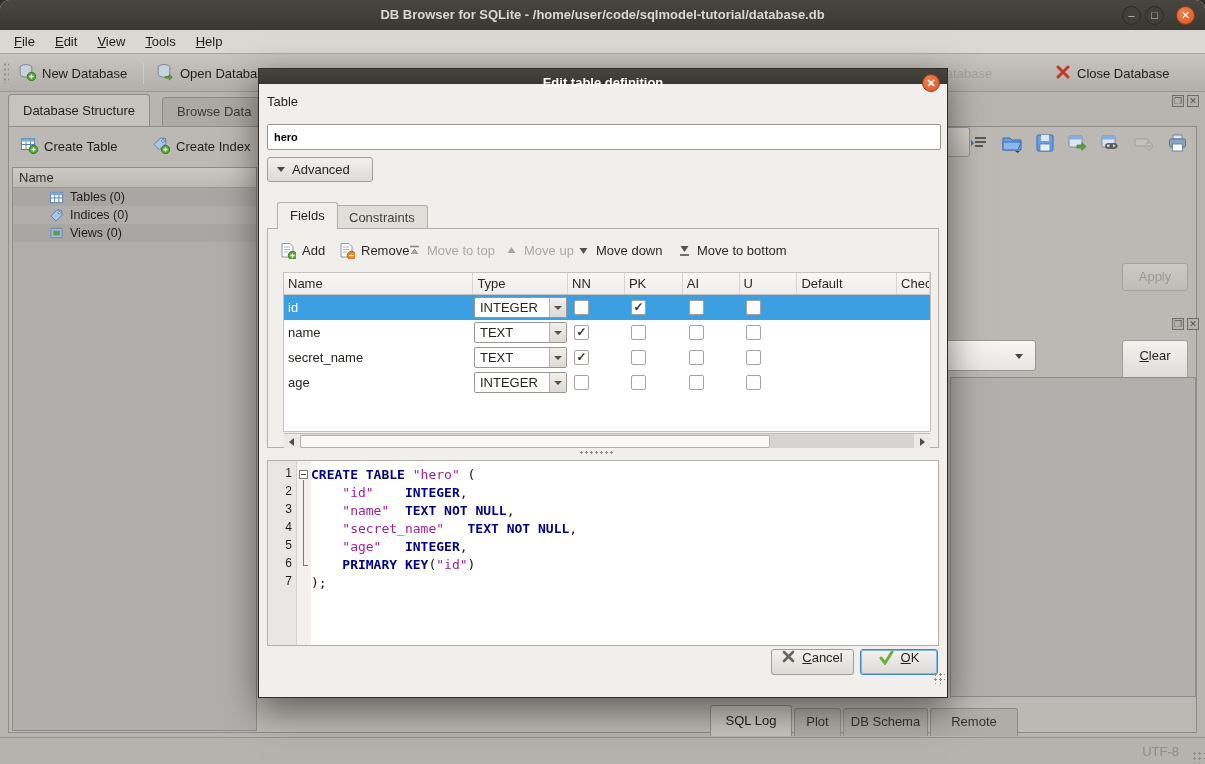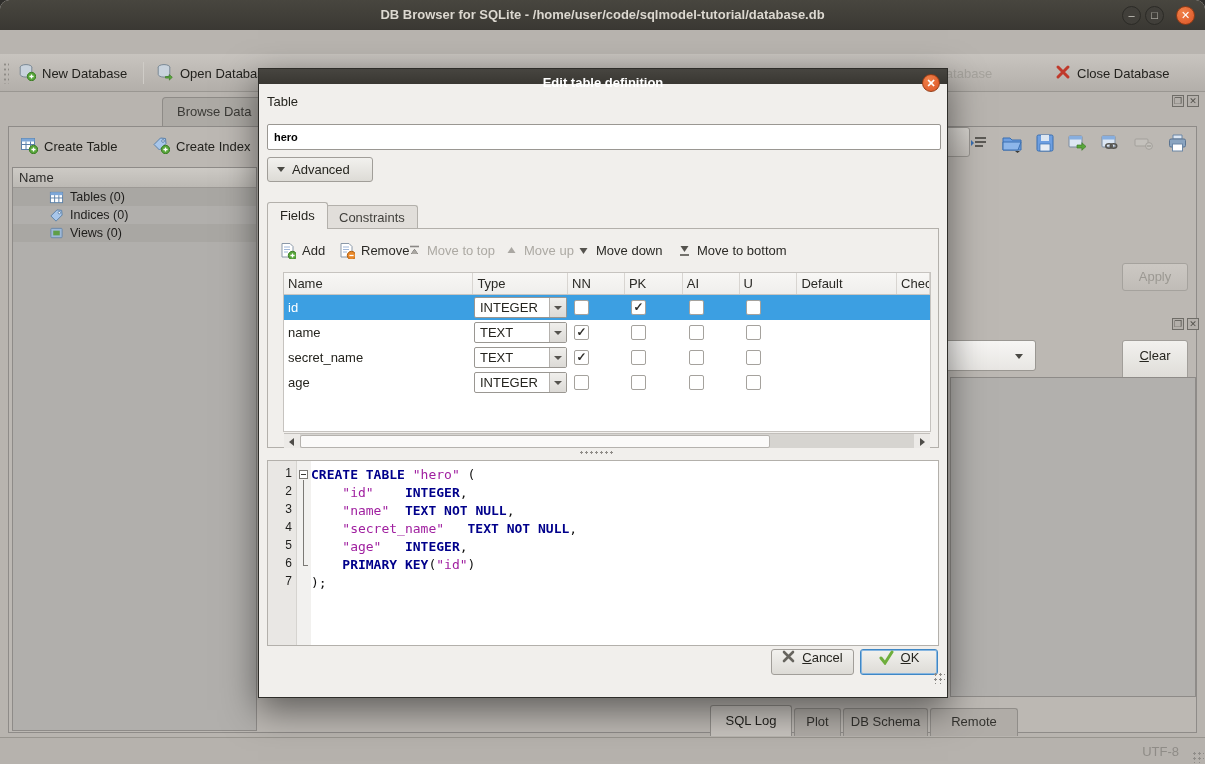--- a/index.html
+++ b/index.html
@@ -63,21 +63,21 @@
 
   
   .dialog { left:258px; top:68px; width:690px; height:630px; background:#f1efec; border:1px solid #2e2d29; box-shadow:0 12px 34px rgba(0,0,0,.5); z-index:10; }
   .dlg-title { height:15px; background:linear-gradient(#474540,#393732); color:#fff; font-weight:bold; text-align:center; line-height:27px; position:relative; }
   .dlg-close { position:absolute; right:7px; top:5px; width:18px; height:18px; border-radius:50%; background:radial-gradient(circle at 35% 30%, #f08149, #dd5427); border:1px solid #933c15; color:#fff; font-size:11px; line-height:16px; text-align:center; }
   .dlg-body { position:relative; width:100%; height:602px; }
   .txt-input { left:8px; top:40px; width:674px; height:26px; background:#fff; border:1px solid #9a9792; border-radius:2px; font-weight:bold; font-size:11px; padding:0 6px; font-family:"Liberation Sans",sans-serif; }
   .adv-btn { left:8px; top:73px; width:106px; height:25px; display:flex; align-items:center; gap:7px; padding-left:9px; }
   .caret-down { width:0; height:0; border-left:4px solid transparent; border-right:4px solid transparent; border-top:5px solid #4a4944; }
 
-  .dtab { border:1px solid #b3b0ab; border-bottom:none; border-radius:3px 3px 0 0; padding:0 12px; }
+  .dtab { border:1px solid #b3b0ab; border-bottom:none; border-radius:3px 3px 0 0; padding:0 12px;margin-left:10px; }
   .dtab.active { left:8px; top:118px; height:27px; line-height:26px; background:#f1efec; z-index:2; }
   .dtab.inactive { left:67px; top:121px; height:24px; line-height:23px; background:#e1deda; color:#403f3b; }
   .fieldsbox { left:8px; top:144px; width:672px; height:220px; border:1px solid #b3b0ab; background:#f1efec; }
   .sqlbox { left:8px; top:376px; width:672px; height:186px; border:1px solid #b3b0ab; background:#fff; display:flex; overflow:hidden; }
 
   .fa-btn { position:absolute; top:8px; height:26px; display:flex; align-items:center; gap:6px; color:#2b2a26; }
   .fa-btn.disabled { color:#aca9a3; }
 
   .grid { left:15px; top:43px; width:648px; height:160px; background:#fff; border:1px solid #c6c3bf; overflow:hidden; }
   .ghead { display:flex; height:22px; background:linear-gradient(#f8f7f5,#efeeec); border-bottom:1px solid #c8c5c1; }
@@ -127,20 +127,27 @@
 
 <div class="window">
 
   <div class="abs titlebar">
     <div class="title-text">DB Browser for SQLite - /home/user/code/sqlmodel-tutorial/database.db</div>
     <div class="abs winbtn" style="right:64px;">–</div>
     <div class="abs winbtn" style="right:41px;">□</div>
     <div class="abs winbtn close" style="right:10px;">✕</div>
   </div>
 
+  <div class="abs menubar" id="menubar">
+      <span class="menu-item"><u>F</u>ile</span>
+      <span class="menu-item"><u>E</u>dit</span>
+      <span class="menu-item"><u>V</u>iew</span>
+      <span class="menu-item"><u>T</u>ools</span>
+      <span class="menu-item"><u>H</u>elp</span>
+    </div>
 
   <div class="abs toolbar">
     <div class="abs tb-handle"></div>
     <div class="abs tb-item" style="left:14px;">
       <span id="ic-dbnew"><svg width="18" height="18" viewBox="0 0 18 18">
             <ellipse cx="8" cy="4.2" rx="5.8" ry="2.6" fill="#c9d3dd" stroke="#7a8894"></ellipse>
             <path d="M2.2 4.2v7.2c0 1.5 2.6 2.7 5.8 2.7s5.8-1.2 5.8-2.7V4.2" fill="#c9d3dd" stroke="#7a8894"></path>
             <circle cx="13.5" cy="13.5" r="4.2" fill="#58a63a" stroke="#3d7d26"></circle>
             <path d="M13.5 11.4v4.2M11.4 13.5h4.2" stroke="#fff" stroke-width="1.3"></path>
           </svg></span>
@@ -159,20 +166,21 @@
       <span>Attach Database</span>
     </div>
     <div class="abs tb-item" style="left:1051px;">
       <span id="ic-dbclose"><svg width="16" height="16" viewBox="0 0 16 16">
             <path d="M3 3l10 10M13 3 3 13" stroke="#c0392b" stroke-width="3" stroke-linecap="round"></path>
           </svg></span>
       <span>Close Database</span>
     </div>
   </div>
 
+  <div class="abs main-tab active" style="left:8px;">Database Structure</div>
   <div class="abs main-tab inactive" style="left:162px;">Browse Data</div>
 
   <div class="abs panel-bg"></div>
   <div class="abs flat-btn" style="left:14px; top:131px;">
     <span id="ic-ctable"><svg width="18" height="18" viewBox="0 0 18 18">
           <rect x="1.5" y="2.5" width="13" height="11" fill="#fff" stroke="#5b80a8"></rect>
           <rect x="1.5" y="2.5" width="13" height="3" fill="#7da7d8"></rect>
           <path d="M1.5 8.5h13M6 5.5v8M10.5 5.5v8" stroke="#5b80a8" stroke-width="1"></path>
           <circle cx="13.5" cy="13.5" r="4.2" fill="#58a63a" stroke="#3d7d26"></circle>
           <path d="M13.5 11.4v4.2M11.4 13.5h4.2" stroke="#fff" stroke-width="1.3"></path>

